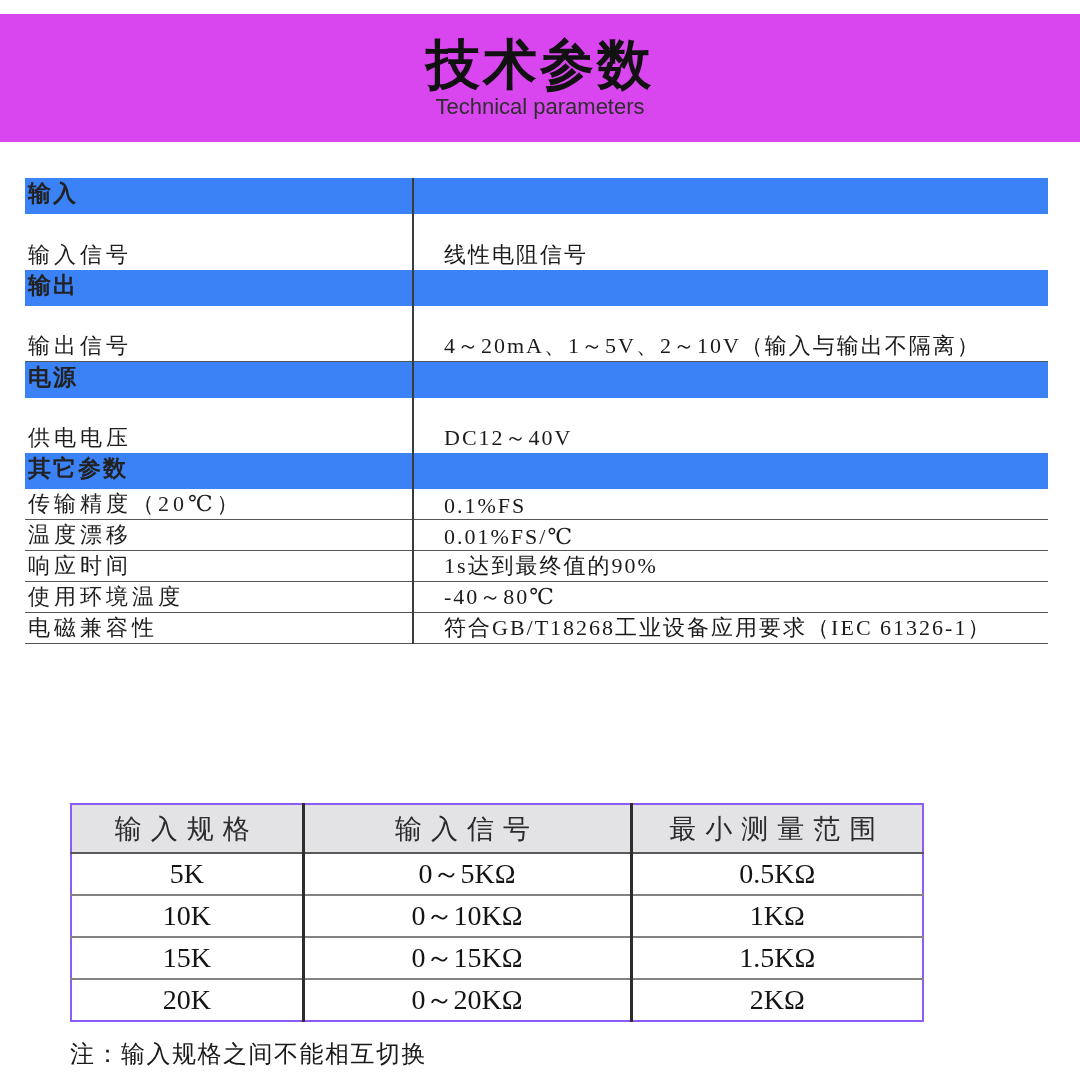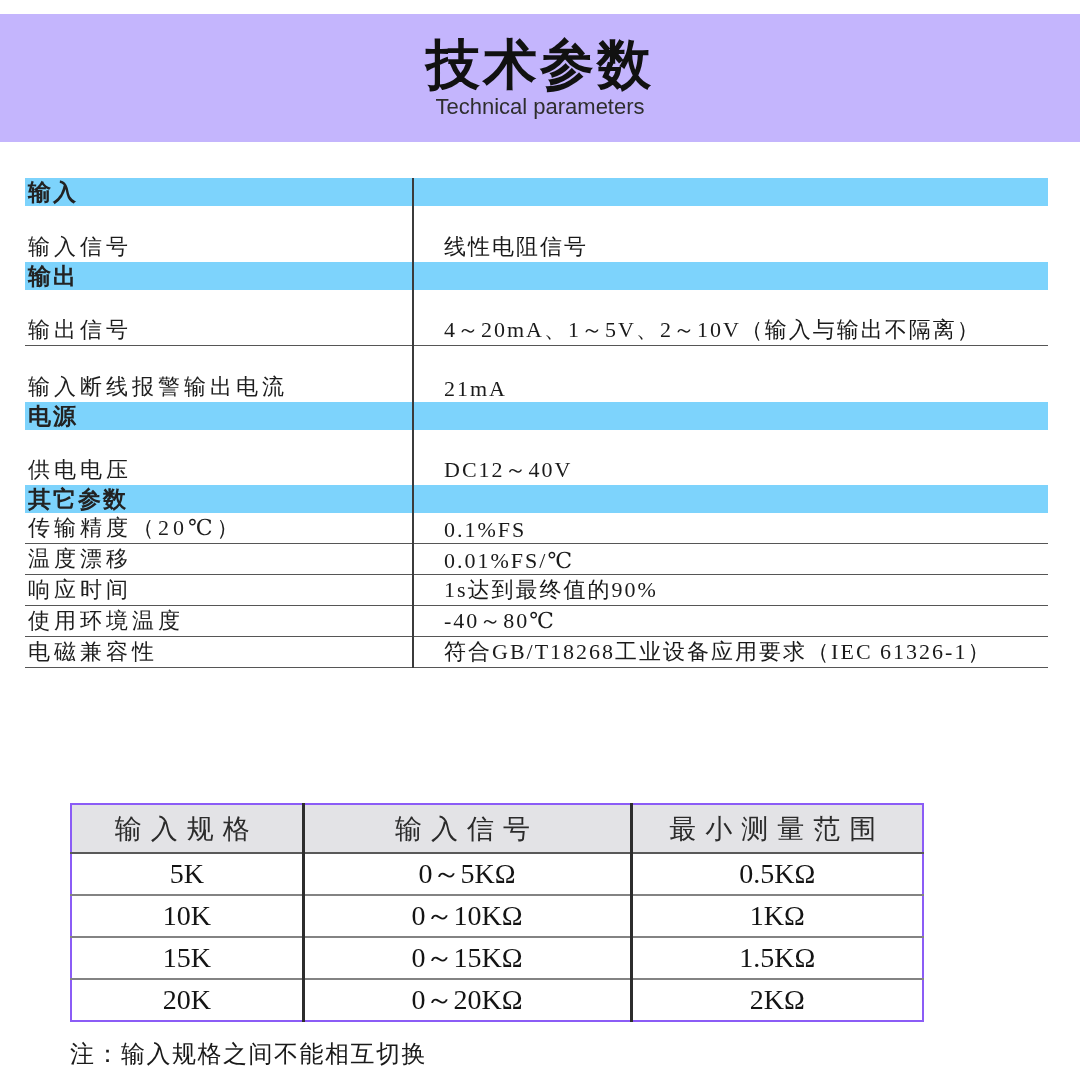--- a/index.html
+++ b/index.html
@@ -2,33 +2,33 @@
 <html><head>
 <meta charset="utf-8">
 <style>
   * { margin:0; padding:0; box-sizing:border-box; }
   html,body { width:1080px; height:1089px; background:#ffffff; overflow:hidden;
               font-family:"Liberation Serif","DejaVu Serif",serif; color:#1c1c1c; }
   .page { position:relative; width:1080px; height:1089px; background:#ffffff; }
 
   
   .banner { position:absolute; top:14px; left:0; width:1080px; height:128px;
-            background:#c4b5fd; display:flex; flex-direction:column;
+            background:#d946ef; display:flex; flex-direction:column;
             align-items:center; justify-content:center; }
   .banner-title { font-family:"Liberation Sans","DejaVu Sans",sans-serif;
                   font-weight:900; font-size:54px; letter-spacing:3px;
                   color:#111111; line-height:1.05; }
   .banner-sub { font-family:"Liberation Sans","DejaVu Sans",sans-serif;
                 font-weight:400; font-size:22px; color:#2e2e2e; margin-top:2px; }
 
   
   .spec { position:absolute; top:178px; left:25px; width:1023px; }
   .spec-vline { position:absolute; top:0; bottom:0; left:387px; width:2px;
                 background:#3b3b3b; z-index:5; }
-  .sec-bar { height:28px; background:#7dd3fc; display:flex; align-items:center;
+  .sec-bar { height:36px; background:#3b82f6; display:flex; 
              padding-left:3px; }
   .sec-bar span { font-weight:bold; font-size:23px; letter-spacing:2px; color:#222; }
   .spec-row { display:flex; align-items:flex-end; }
   .spec-row.h56 { height:56px; }
   .spec-row.h46 { height:56px; }
   .spec-row.h55 { height:55px; }
   .spec-row.h43 { height:31px; }
   .spec-row.sep { border-bottom:1px solid #565656; }
   .spec-label { width:387px; padding-left:3px; font-size:22px; letter-spacing:4px;
                 color:#1e1e1e; flex:none; }
@@ -72,24 +72,20 @@
       <div class="spec-label">输入信号</div>
       <div class="spec-value">线性电阻信号</div>
     </div>
 
     <div class="sec-bar">
       <span>输出</span>
     </div>
     <div class="spec-row h46 sep">
       <div class="spec-label">输出信号</div>
       <div class="spec-value">4～20mA、1～5V、2～10V（输入与输出不隔离）</div>
-    </div>
-    <div class="spec-row h46">
-      <div class="spec-label">输入断线报警输出电流</div>
-      <div class="spec-value">21mA</div>
     </div>
 
     <div class="sec-bar">
       <span>电源</span>
     </div>
     <div class="spec-row h55">
       <div class="spec-label">供电电压</div>
       <div class="spec-value">DC12～40V</div>
     </div>
 

